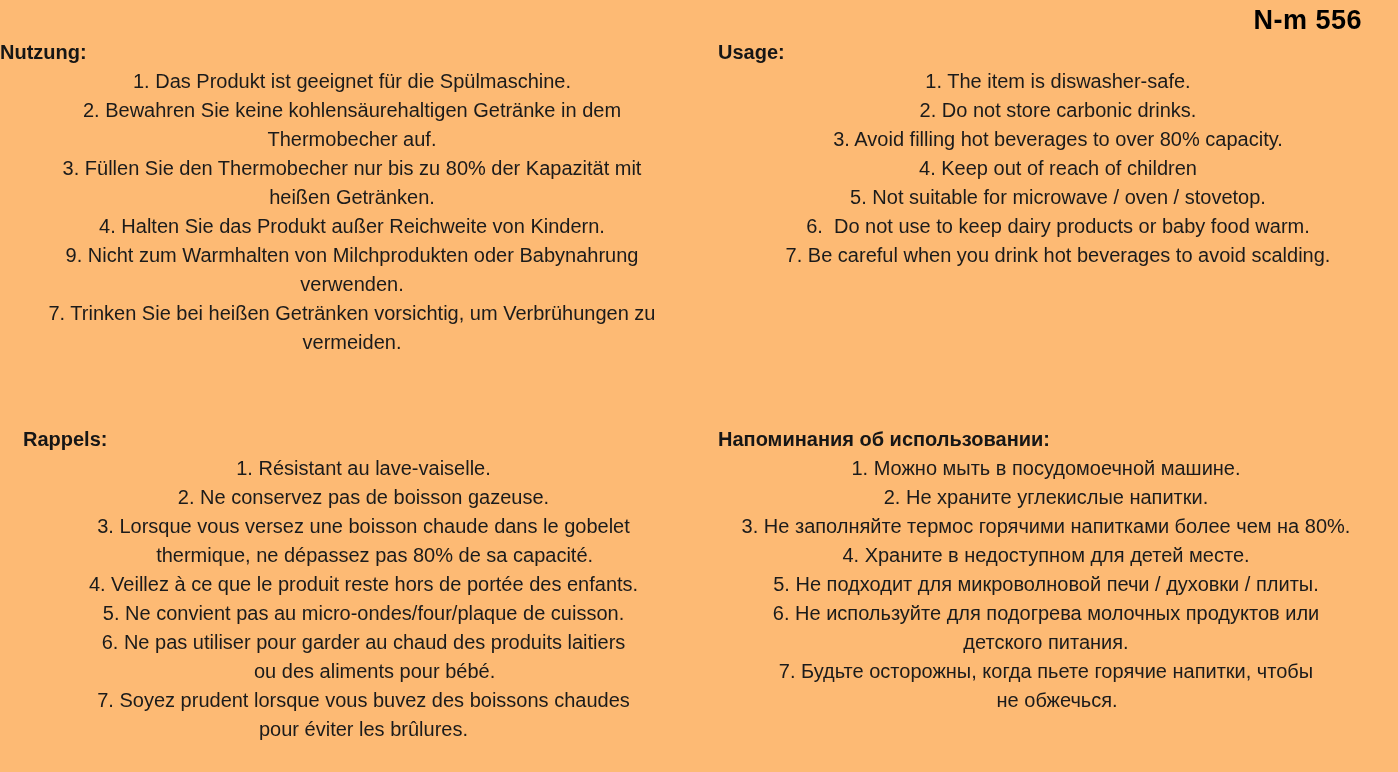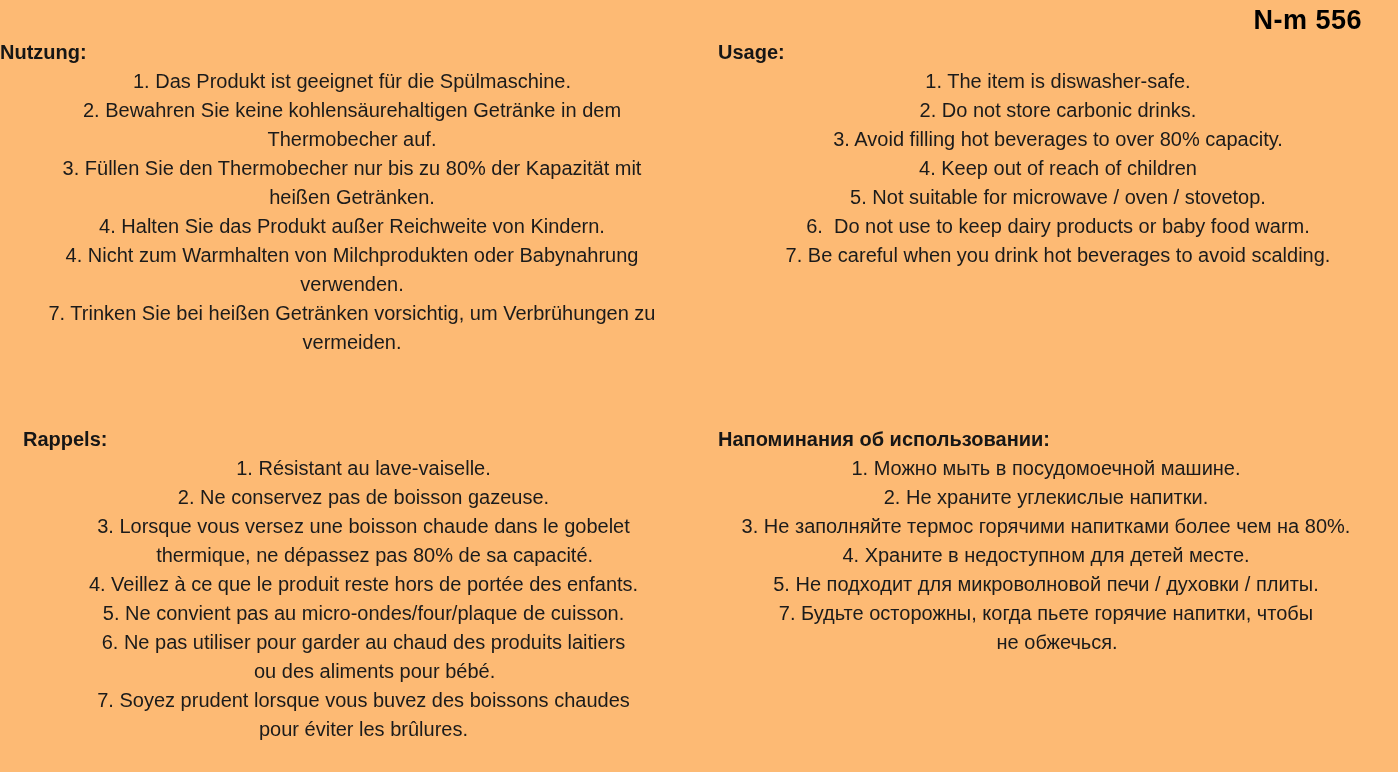--- a/index.html
+++ b/index.html
@@ -61,21 +61,21 @@
   <div class="grid">
 
     <section class="lang-section sec-german">
       <h2 class="section-heading">Nutzung:</h2>
       <p class="item">1. Das Produkt ist geeignet für die Spülmaschine.</p>
       <p class="item">2. Bewahren Sie keine kohlensäurehaltigen Getränke in dem
 Thermobecher auf.</p>
       <p class="item">3. Füllen Sie den Thermobecher nur bis zu 80% der Kapazität mit
 heißen Getränken.</p>
       <p class="item">4. Halten Sie das Produkt außer Reichweite von Kindern.</p>
-      <p class="item">4. Nicht zum Warmhalten von Milchprodukten oder Babynahrung
+      <p class="item">9. Nicht zum Warmhalten von Milchprodukten oder Babynahrung
 verwenden.</p>
       <p class="item">7. Trinken Sie bei heißen Getränken vorsichtig, um Verbrühungen zu
 vermeiden.</p>
     </section>
 
     <section class="lang-section sec-english">
       <h2 class="section-heading">Usage:</h2>
       <p class="item">1. The item is diswasher-safe.</p>
       <p class="item">2. Do not store carbonic drinks.</p>
       <p class="item">3. Avoid filling hot beverages to over 80% capacity.</p>
@@ -99,18 +99,20 @@
 pour éviter les brûlures.</p>
     </section>
 
     <section class="lang-section sec-russian">
       <h2 class="section-heading">Напоминания об использовании:</h2>
       <p class="item">1. Можно мыть в посудомоечной машине.</p>
       <p class="item">2. Не храните углекислые напитки.</p>
       <p class="item">3. Не заполняйте термос горячими напитками более чем на 80%.</p>
       <p class="item">4. Храните в недоступном для детей месте.</p>
       <p class="item">5. Не подходит для микроволновой печи / духовки / плиты.</p>
+      <p class="item">6. Не используйте для подогрева молочных продуктов или
+детского питания.</p>
       <p class="item">7. Будьте осторожны, когда пьете горячие напитки, чтобы
     не обжечься.</p>
     </section>
 
   </div>
 </div>
 
 </body></html>

